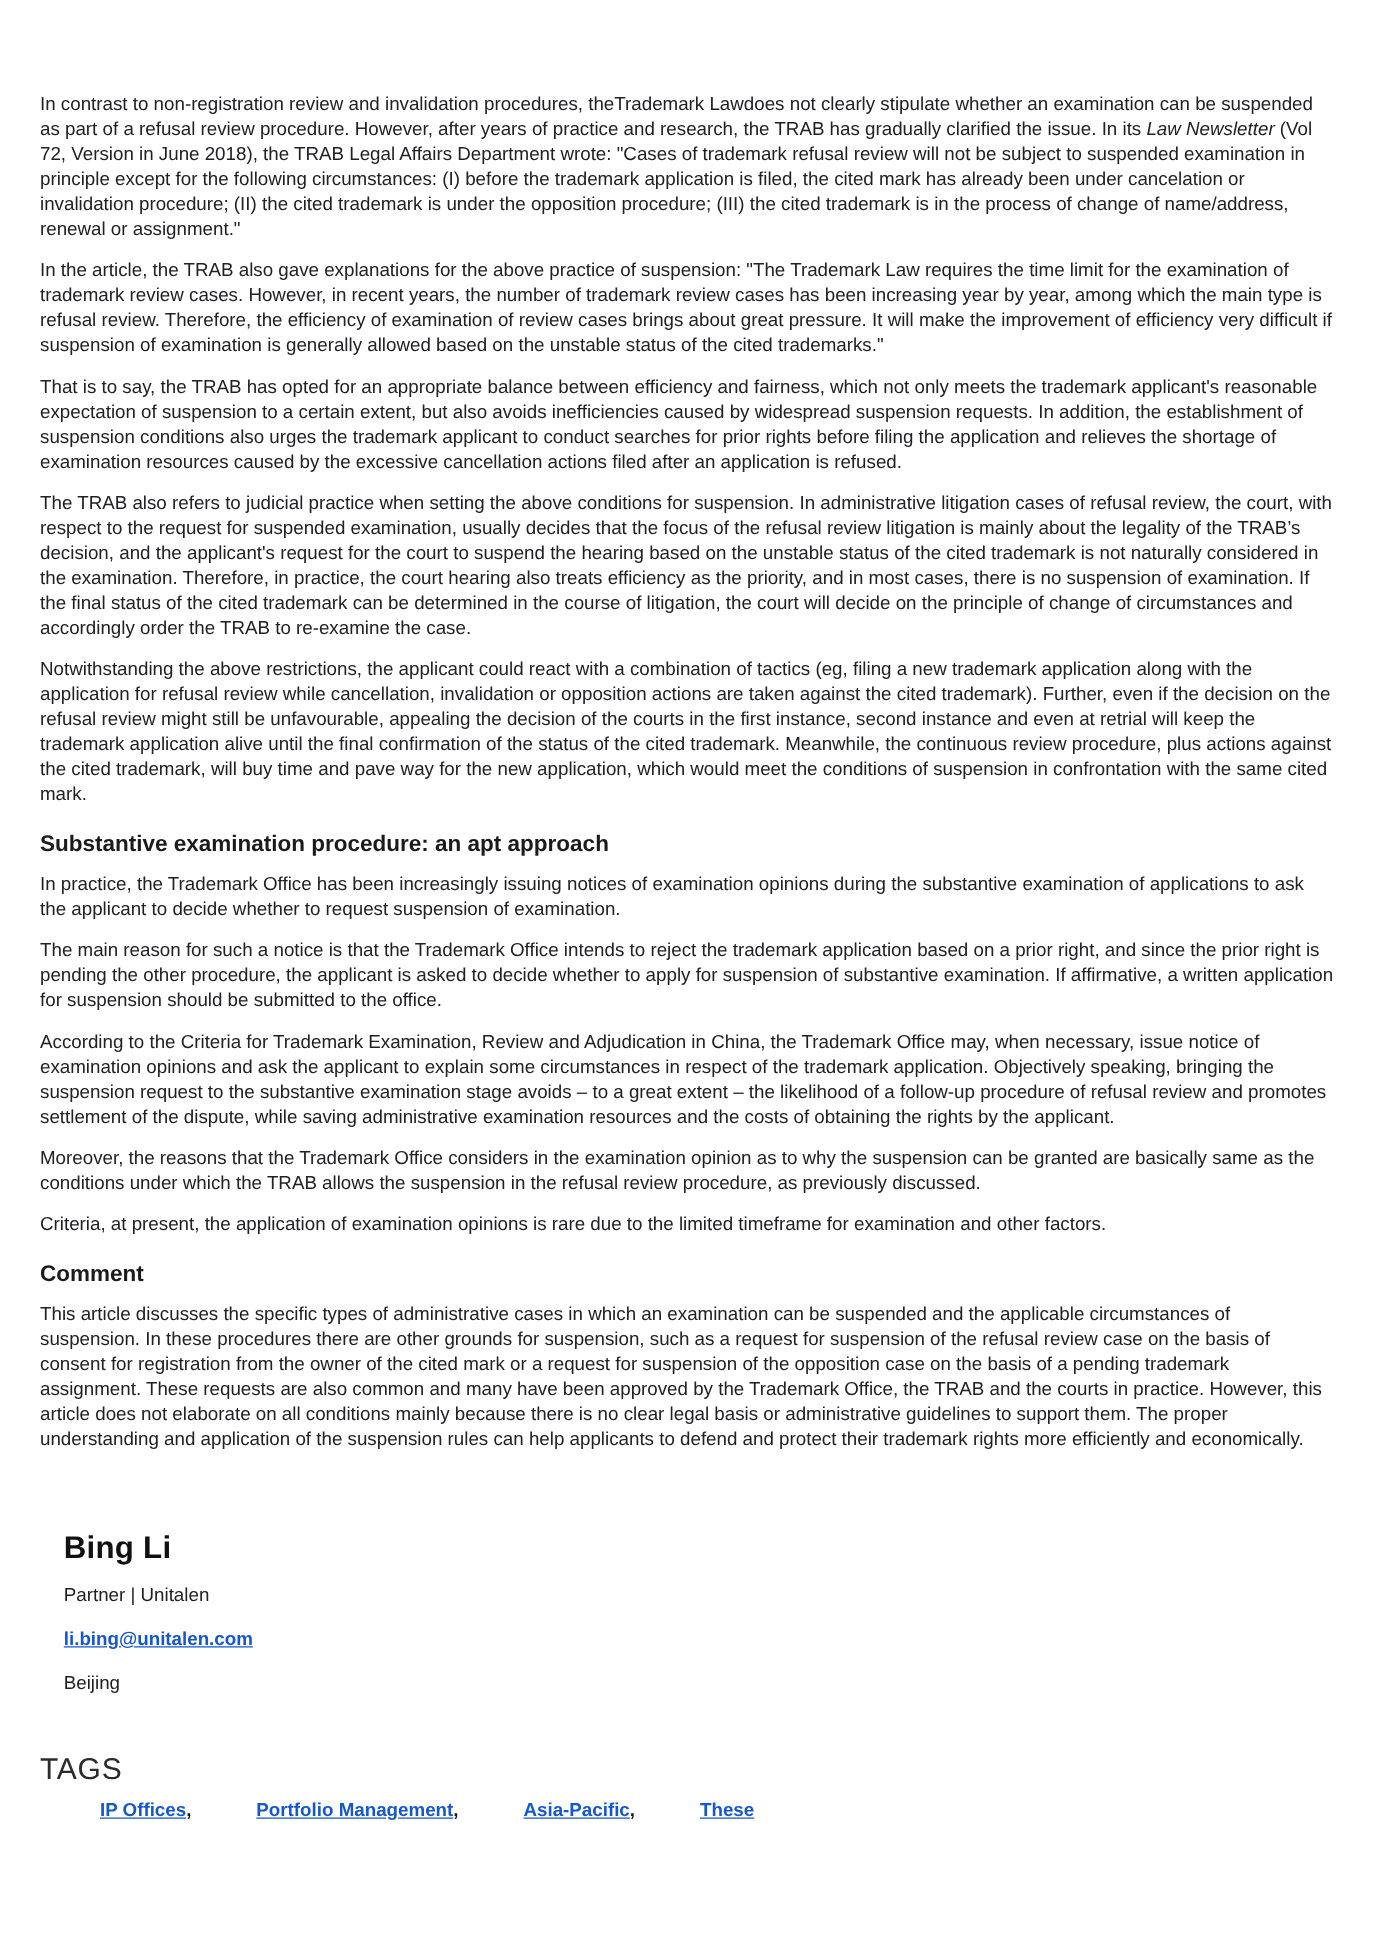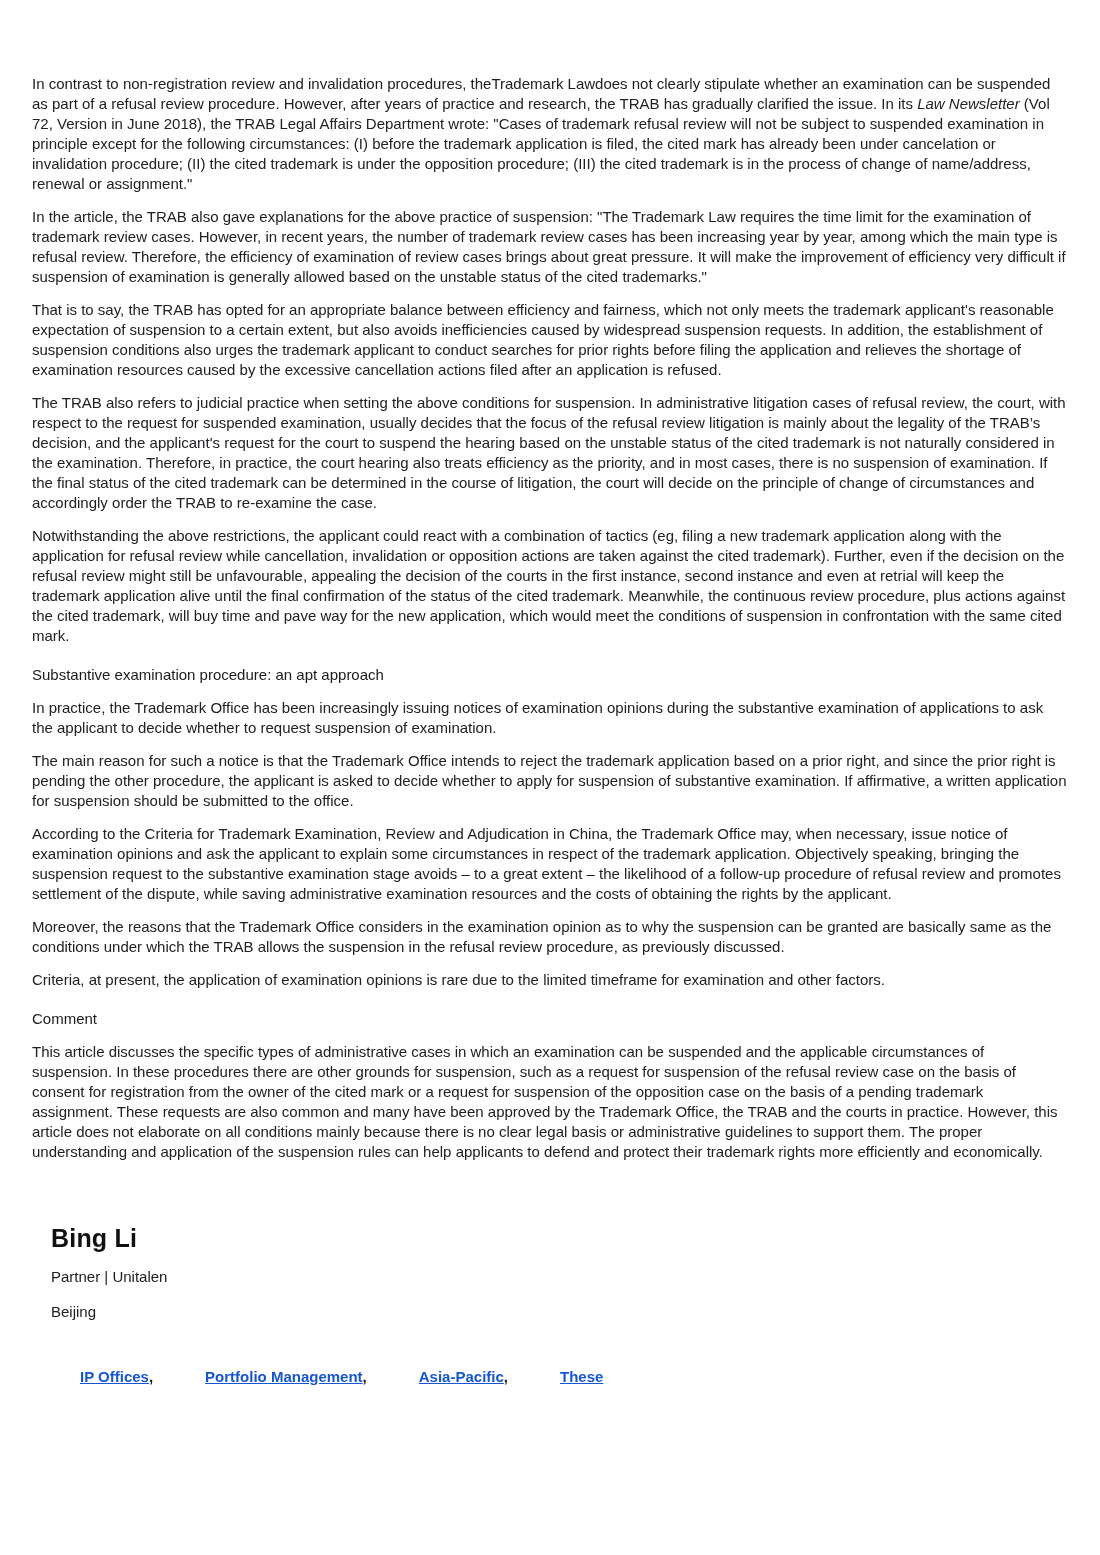--- a/index.html
+++ b/index.html
@@ -13,23 +13,23 @@
   .content {
     padding: 70px 32px 0 32px;
   }
   .article p {
     font-size: 15px;
     line-height: 20px;
     margin: 4px 0 13px 0;
     color: #202124;
   }
   .article h3 {
-    font-size: 15px;
+    font-size: 18px;
     line-height: 20px;
-    font-weight: 400;
+    font-weight: 700;
     margin: 19px 0 13px 0;
     color: #1b1b1b;
   }
   .italic { font-style: italic; }
   a { cursor: pointer; }
   .author {
     margin: 62px 0 0 19px;
   }
   .author-name {
     font-size: 25px;
@@ -108,20 +108,22 @@
 
     <h3>Comment</h3>
 
     <p>This article discusses the specific types of administrative cases in which an examination can be suspended and the applicable circumstances of suspension. In these procedures there are other grounds for suspension, such as a request for suspension of the refusal review case on the basis of consent for registration from the owner of the cited mark or a request for suspension of the opposition case on the basis of a pending trademark assignment. These requests are also common and many have been approved by the Trademark Office, the TRAB and the courts in practice. However, this article does not elaborate on all conditions mainly because there is no clear legal basis or administrative guidelines to support them. The proper understanding and application of the suspension rules can help applicants to defend and protect their trademark rights more efficiently and economically.</p>
 
   </div>
 
   <div class="author">
     <div class="author-name">Bing Li</div>
     <div class="author-meta">Partner | Unitalen</div>
+    <div class="author-meta author-email"><a>li.bing@unitalen.com</a></div>
     <div class="author-meta">Beijing</div>
   </div>
 
   <div class="tags-section">
+    <div class="tags-title">TAGS</div>
     <div class="tags-row"><a class="tag">IP Offices</a><span class="comma">,</span><a class="tag">Portfolio Management</a><span class="comma">,</span><a class="tag">Asia-Pacific</a><span class="comma">,</span><a class="tag">These</a></div>
   </div>
 
 </div>
 
 </body></html>

